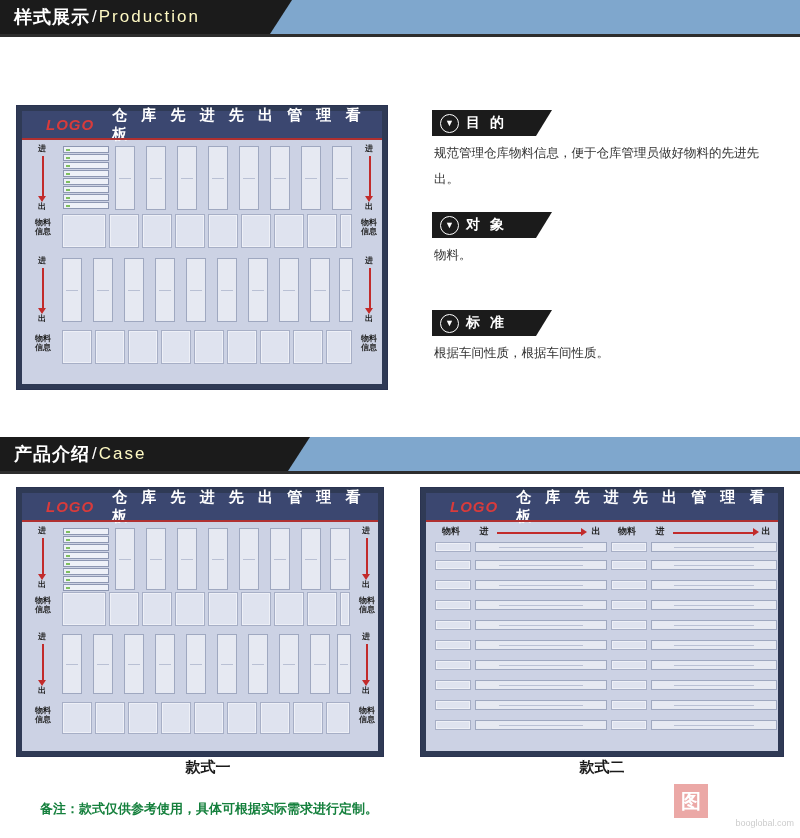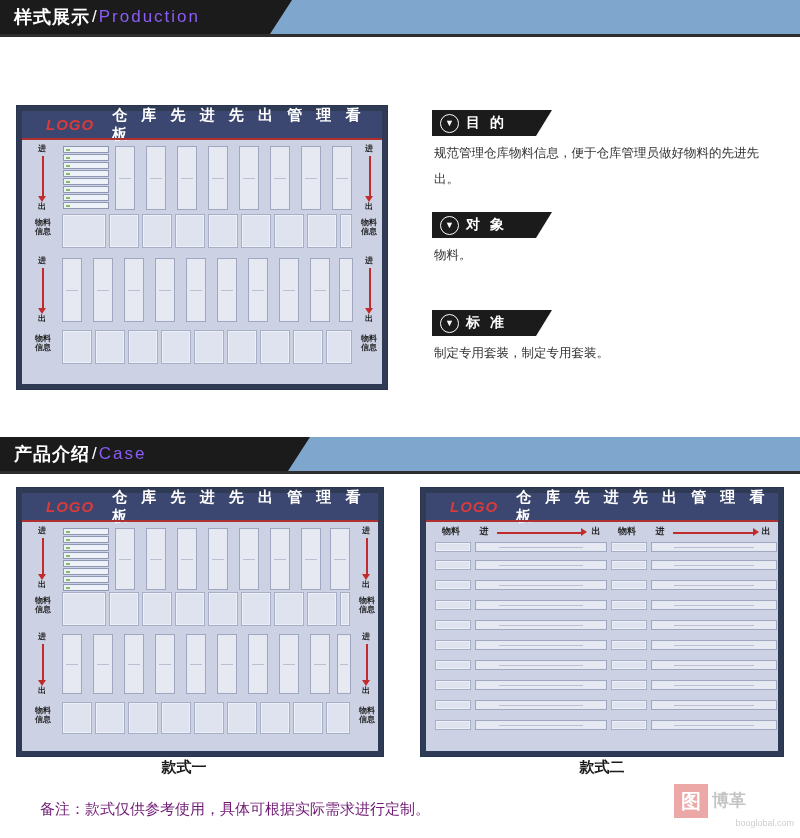--- a/index.html
+++ b/index.html
@@ -25,21 +25,21 @@
     display:flex;align-items:center;
   }
   .banner .black .cn{
     color:#ffffff;font-size:18px;font-weight:bold;
     margin-left:14px;letter-spacing:1px;
   }
   .banner .black .sep{
     color:#ffffff;font-size:17px;margin:0 2px;
   }
   .banner .black .en{
-    color:#8b5cf6;font-size:17px;letter-spacing:2px;
+    color:#fef9c3;font-size:17px;letter-spacing:2px;
   }
   .banner .underline{
     position:absolute;left:0;height:3px;background:#2d2d2d;
   }
 
   
   .info-tag{
     position:absolute;height:26px;background:#1b1b1b;
     clip-path:polygon(0 0,100% 0,calc(100% - 16px) 100%,0 100%);
     display:flex;align-items:center;padding-left:8px;
@@ -127,21 +127,21 @@
     background:#eef1f8;border:1px solid #8d97b2;box-sizing:border-box;
   }
   .cardstack div:before{
     content:"";position:absolute;left:2px;top:2px;width:4px;height:2px;
     background:#7fbf5f;
   }
   .caption{
     position:absolute;text-align:center;font-size:15px;font-weight:bold;color:#1a1a1a;
   }
   .footnote{
-    position:absolute;font-size:15px;font-weight:normal;color:#701a75;
+    position:absolute;font-size:13px;font-weight:bold;color:#15803d;
   }
   .watermark{
     position:absolute;right:6px;bottom:4px;opacity:.5;
   }
   .watermark .wmbox{
     width:34px;height:34px;background:#d9534f;color:#fff;
     font-size:20px;font-weight:bold;display:flex;align-items:center;justify-content:center;
     float:left;margin-right:4px;
   }
   .watermark .wmtxt{
@@ -262,21 +262,21 @@
 <div class="info-tag" style="left:432px;top:212px;width:112px;">
   <span class="circ">▼</span>
   <span class="label">对 象</span>
 </div>
 <div class="info-text" style="left:434px;top:242px;">物料。</div>
 
 <div class="info-tag" style="left:432px;top:310px;width:112px;">
   <span class="circ">▼</span>
   <span class="label">标 准</span>
 </div>
-<div class="info-text" style="left:434px;top:340px;">制定专用套装，制定专用套装。</div>
+<div class="info-text" style="left:434px;top:340px;">根据车间性质，根据车间性质。</div>
 
 <div class="banner" style="top:437px;">
   <div class="blue"></div>
   <div class="black" style="width:310px;">
     <span class="cn">产品介绍</span>
     <span class="sep">/</span>
     <span class="en">Case</span>
   </div>
   <div class="underline" style="top:34px;width:800px;"></div>
 </div>
@@ -361,21 +361,21 @@
   <div class="cell" style="left:45px;top:214px;width:30px;height:32px;"></div>
   <div class="cell" style="left:78px;top:214px;width:30px;height:32px;"></div>
   <div class="cell" style="left:111px;top:214px;width:30px;height:32px;"></div>
   <div class="cell" style="left:144px;top:214px;width:30px;height:32px;"></div>
   <div class="cell" style="left:177px;top:214px;width:30px;height:32px;"></div>
   <div class="cell" style="left:210px;top:214px;width:30px;height:32px;"></div>
   <div class="cell" style="left:243px;top:214px;width:30px;height:32px;"></div>
   <div class="cell" style="left:276px;top:214px;width:30px;height:32px;"></div>
   <div class="cell" style="left:309px;top:214px;width:24px;height:32px;"></div>
 </div>
-<div class="caption" style="left:0;top:758px;width:368px;">款式一</div>
+<div class="caption" style="left:24px;top:758px;width:368px;">款式一</div>
 
 <div class="board" style="left:420px;top:487px;width:364px;height:270px;">
   <div class="inner"></div>
   <div class="titlebar">
     <span class="logo">LOGO</span>
     <span class="btitle">仓 库 先 进 先 出 管 理 看 板</span>
   </div>
   <div class="titleline" style="top:32px;"></div>
 
   <div class="lbl" style="left:14px;top:38px;width:32px;font-size:9px;">物料</div>
@@ -439,15 +439,14 @@
   <div class="slot" style="left:54px;top:232px;width:132px;height:10px;"></div>
   <div class="cell" style="left:190px;top:232px;width:36px;height:10px;"></div>
   <div class="slot" style="left:230px;top:232px;width:126px;height:10px;"></div>
 </div>
 <div class="caption" style="left:420px;top:758px;width:364px;">款式二</div>
 
 <div class="footnote" style="left:40px;top:800px;">备注：款式仅供参考使用，具体可根据实际需求进行定制。</div>
 
 <div class="watermark" style="width:120px;height:50px;">
   <div class="wmbox">图</div>
-  <div class="wmtxt">博革</div>
   <div class="wmsub">booglobal.com</div>
 </div>
 
 </body></html>

